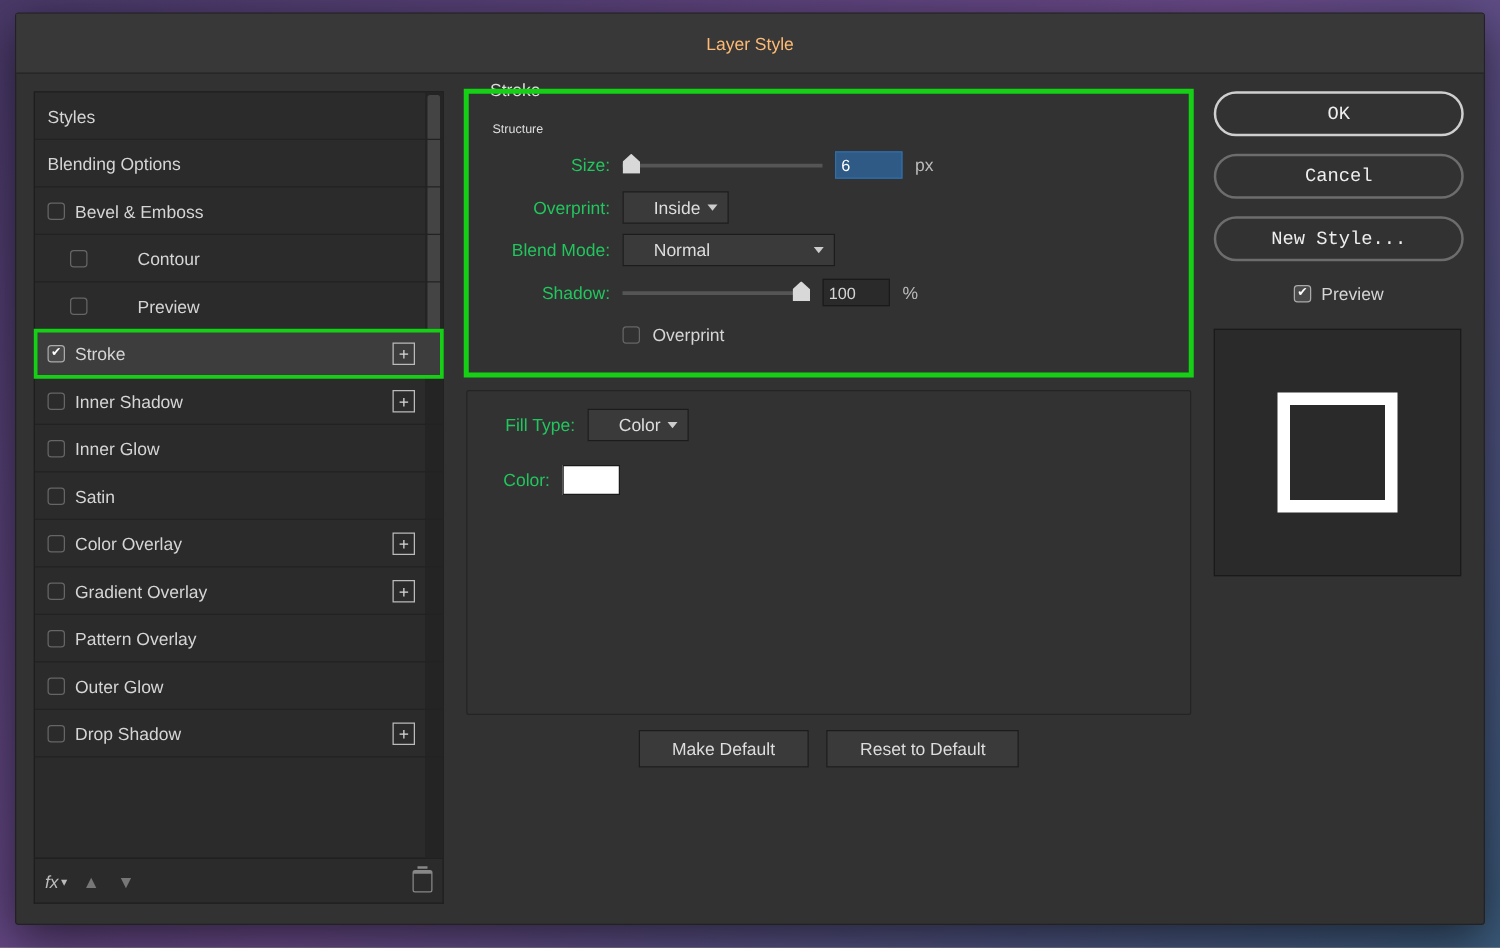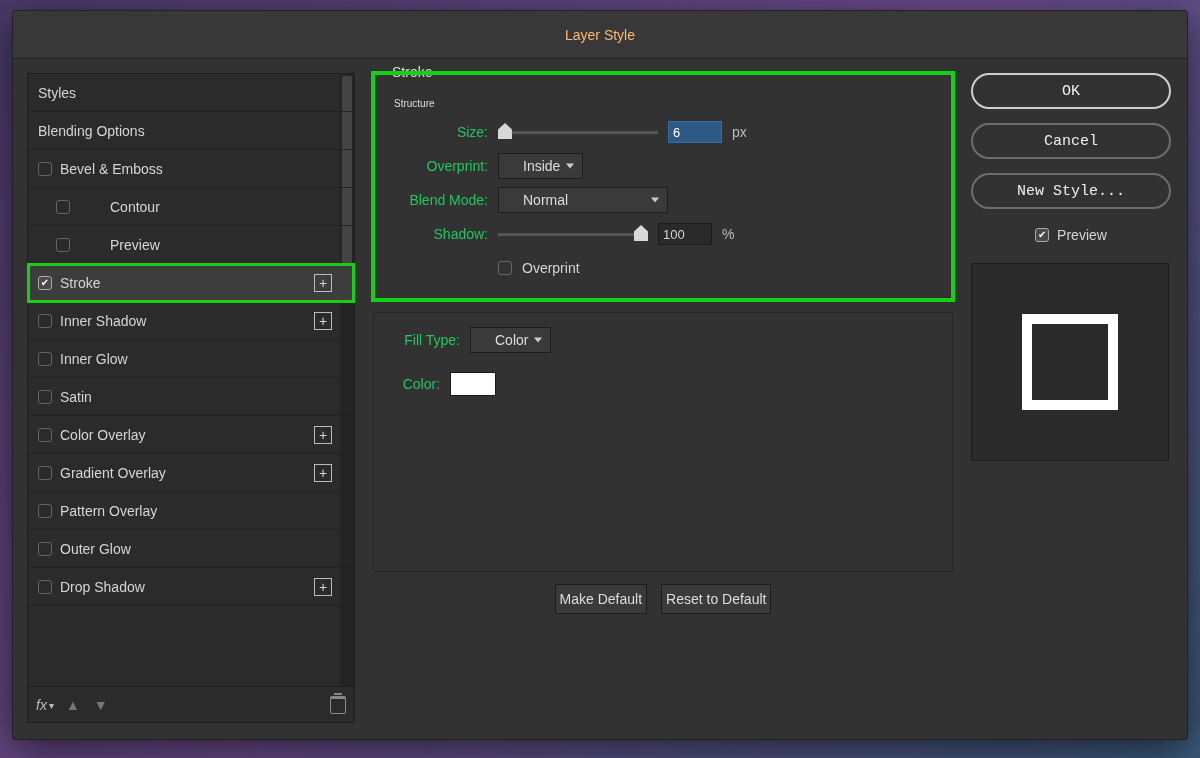--- a/index.html
+++ b/index.html
@@ -146,21 +146,21 @@
   .unit{ color:#bbb;}
   .select{
     height:26px; background:#3a3a3a; border:1px solid #1c1c1c;
     color:#ddd; padding:0 22px 0 24px; position:relative; display:flex; align-items:center;
     min-width:80px;
   }
   .select::after{content:""; position:absolute; right:8px; top:50%; transform:translateY(-50%);
     border-left:4px solid transparent;border-right:4px solid transparent;border-top:5px solid #ccc;}
   .swatch{ width:46px;height:24px;border:1px solid #1a1a1a;background:#fff;}
   .btn{
-    height:30px; padding:0 4px; background:#3a3a3a; border:1px solid #1c1c1c;
+    height:30px; padding:0 26px; background:#3a3a3a; border:1px solid #1c1c1c;
     color:#ddd; display:flex; align-items:center; cursor:default;
   }
   .btns-row{ display:flex; gap:14px; justify-content:center; margin-top:6px;}
   
   .rightcol{ width:200px; display:flex; flex-direction:column; gap:14px; align-items:stretch;}
   .pillbtn{
     height:36px; border:2px solid #cfcfcf; border-radius:20px;
     display:flex; align-items:center; justify-content:center;
     color:#eee; font-size:15px; cursor:default;font-family:Liberation Mono, monospace;
   }

